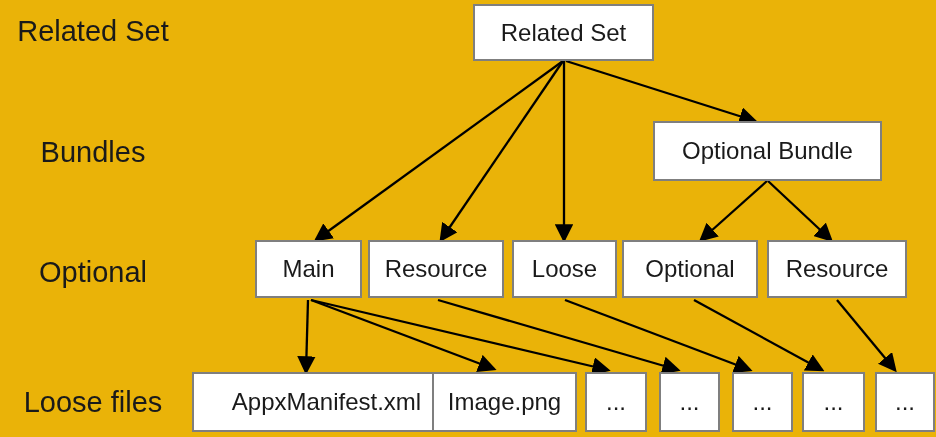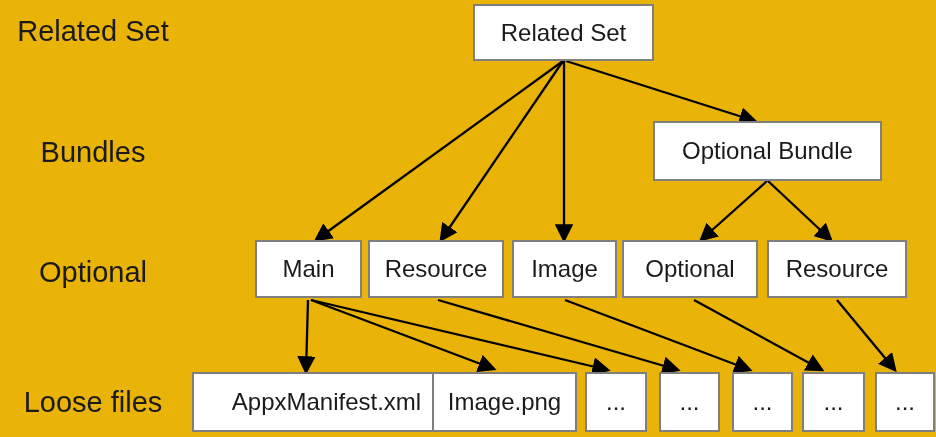--- a/index.html
+++ b/index.html
@@ -74,21 +74,21 @@
   <div class="row-label" style="top:136px">Bundles</div>
   <div class="row-label" style="top:256px">Optional</div>
   <div class="row-label" style="top:386px">Loose files</div>
 
   <div class="node" style="left:473px; top:4px;   width:181px; height:57px;">Related Set</div>
 
   <div class="node" style="left:255px; top:240px; width:107px; height:58px;">Main</div>
 
   <div class="node" style="left:653px; top:121px; width:229px; height:60px;">Optional Bundle</div>
   <div class="node" style="left:368px; top:240px; width:136px; height:58px;">Resource</div>
-  <div class="node" style="left:512px; top:240px; width:105px; height:58px;">Image</div>
+  <div class="node" style="left:512px; top:240px; width:105px; height:58px;">Loose</div>
   <div class="node" style="left:622px; top:240px; width:136px; height:58px;">Optional</div>
   <div class="node" style="left:767px; top:240px; width:140px; height:58px;">Resource</div>
 
   <div class="node" style="left:192px; top:372px; width:269px; height:60px;">AppxManifest.xml</div>
   <div class="node" style="left:432px; top:372px; width:145px; height:60px;">Image.png</div>
   <div class="node" style="left:585px; top:372px; width:62px;  height:60px;">...</div>
   <div class="node" style="left:659px; top:372px; width:61px;  height:60px;">...</div>
   <div class="node" style="left:732px; top:372px; width:61px;  height:60px;">...</div>
   <div class="node" style="left:802px; top:372px; width:63px;  height:60px;">...</div>
   <div class="node" style="left:875px; top:372px; width:60px;  height:60px;">...</div>

